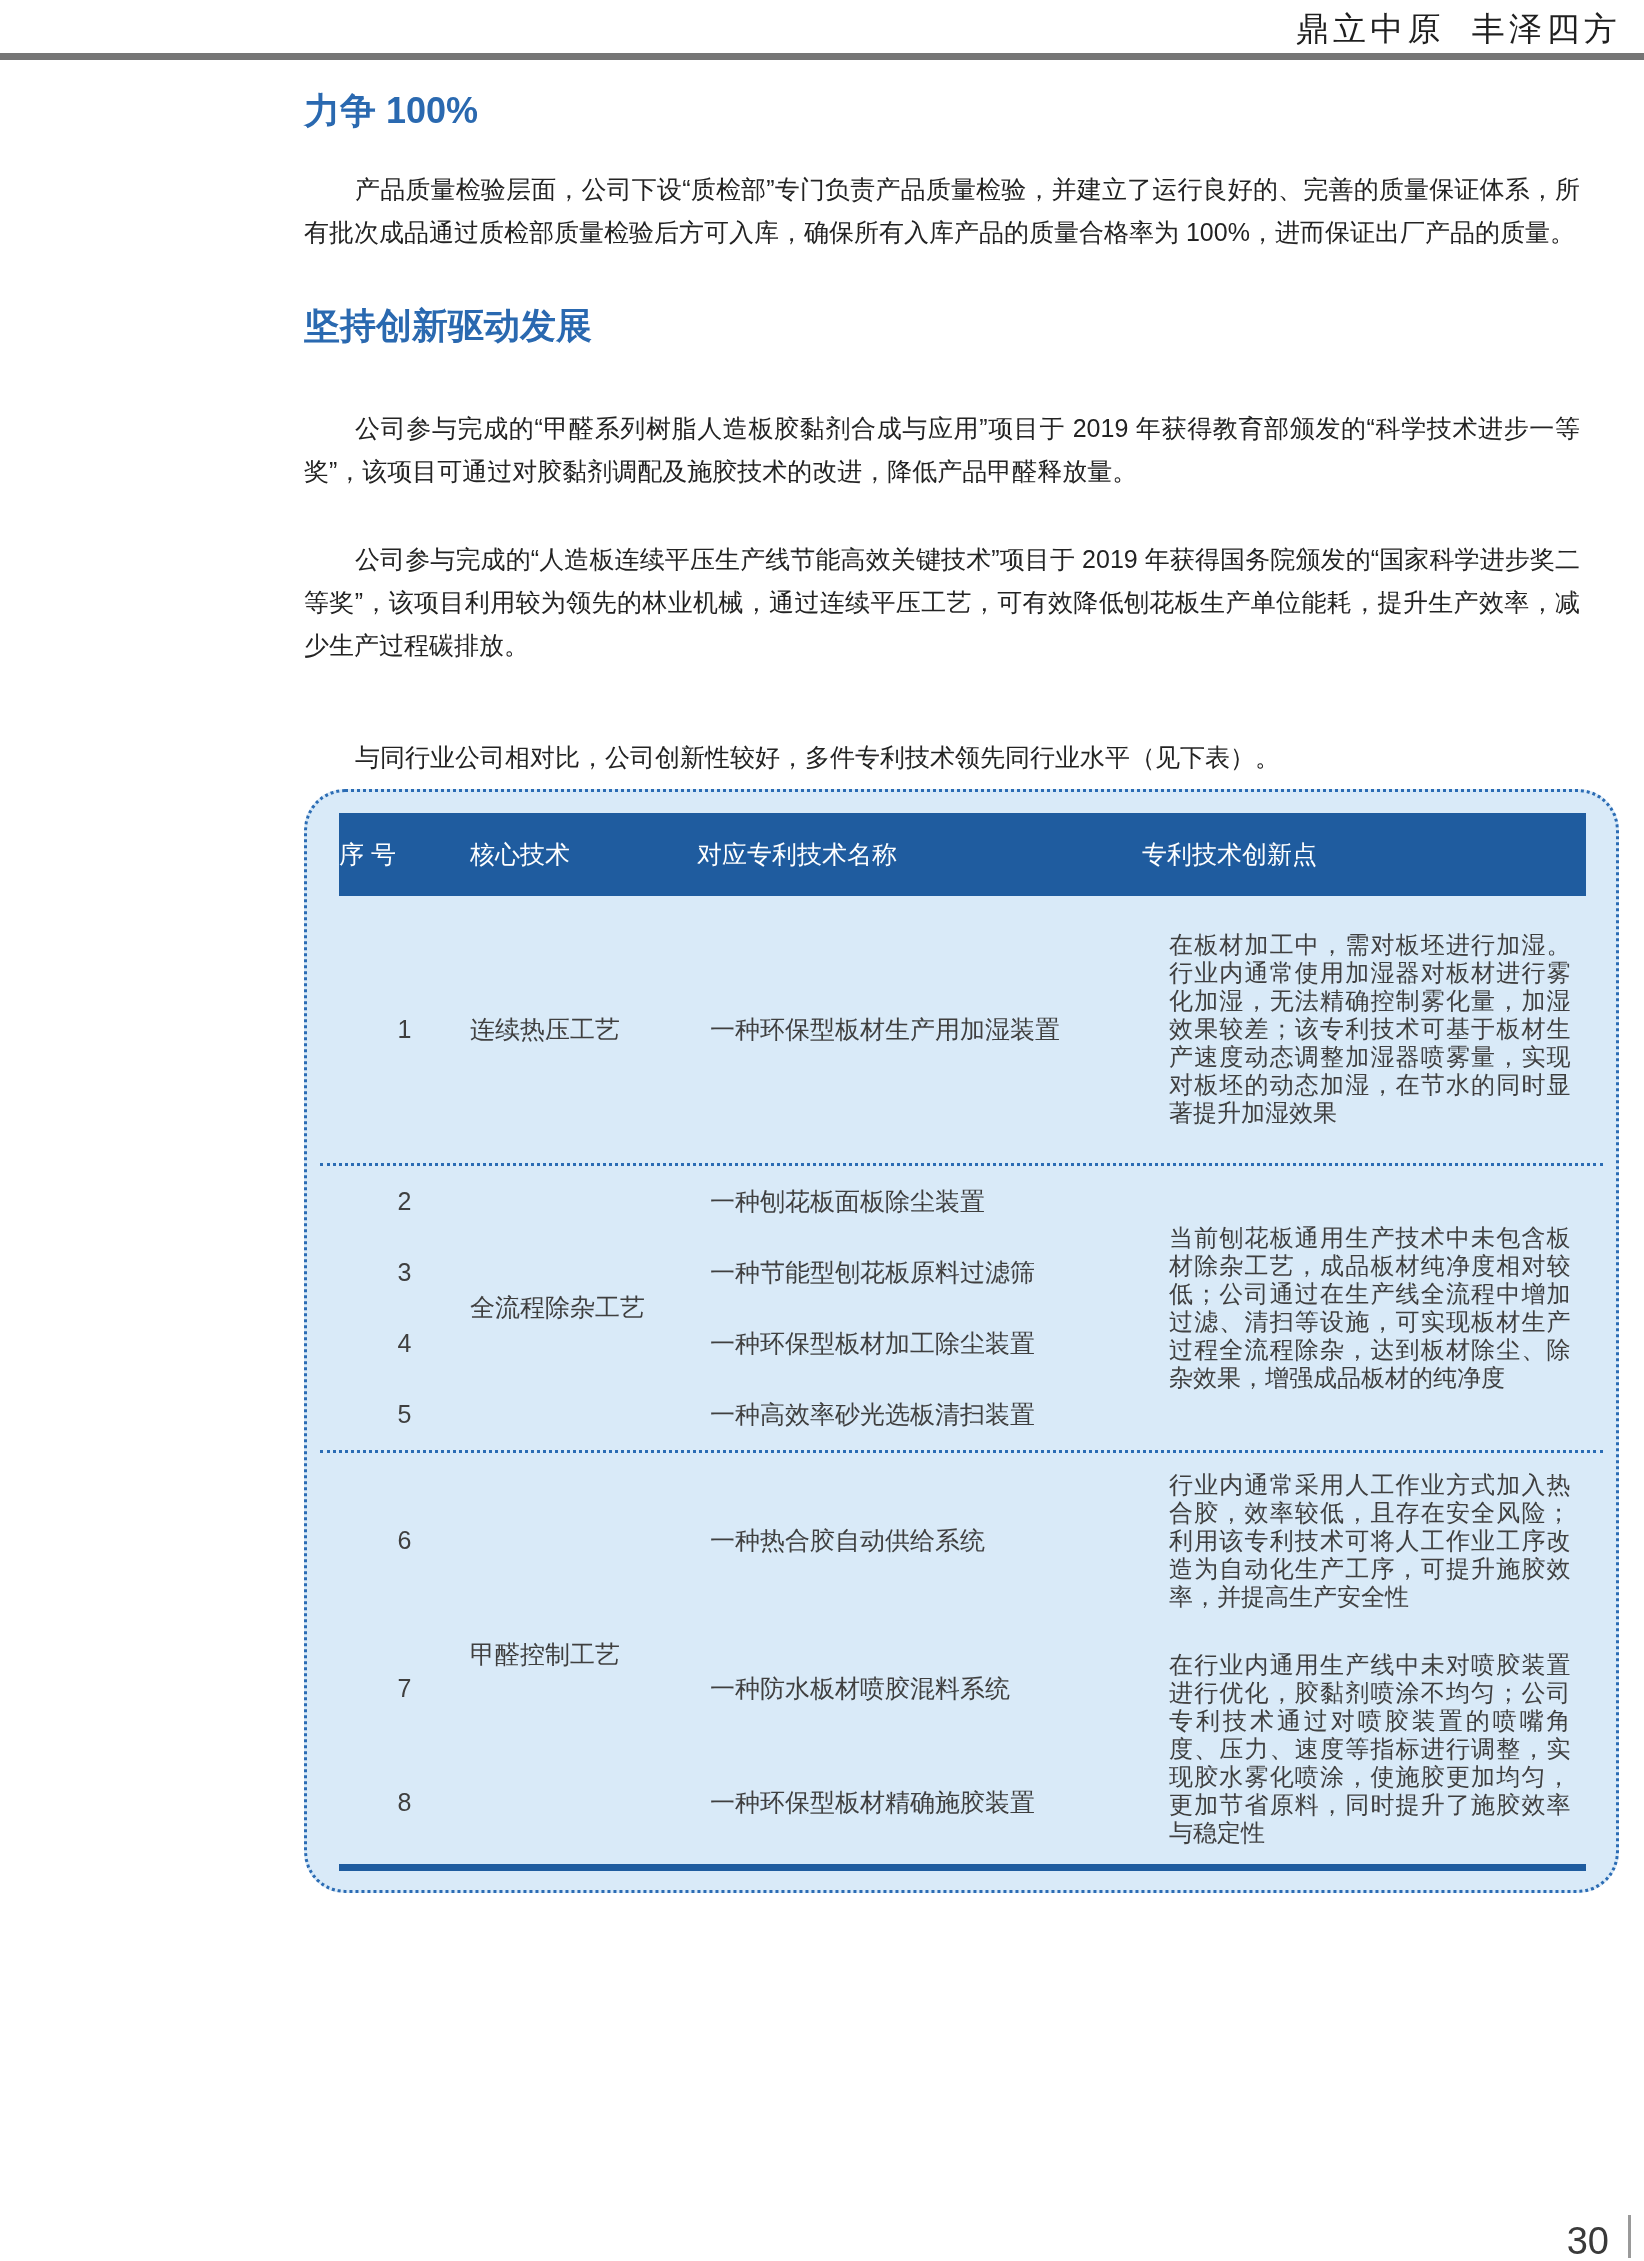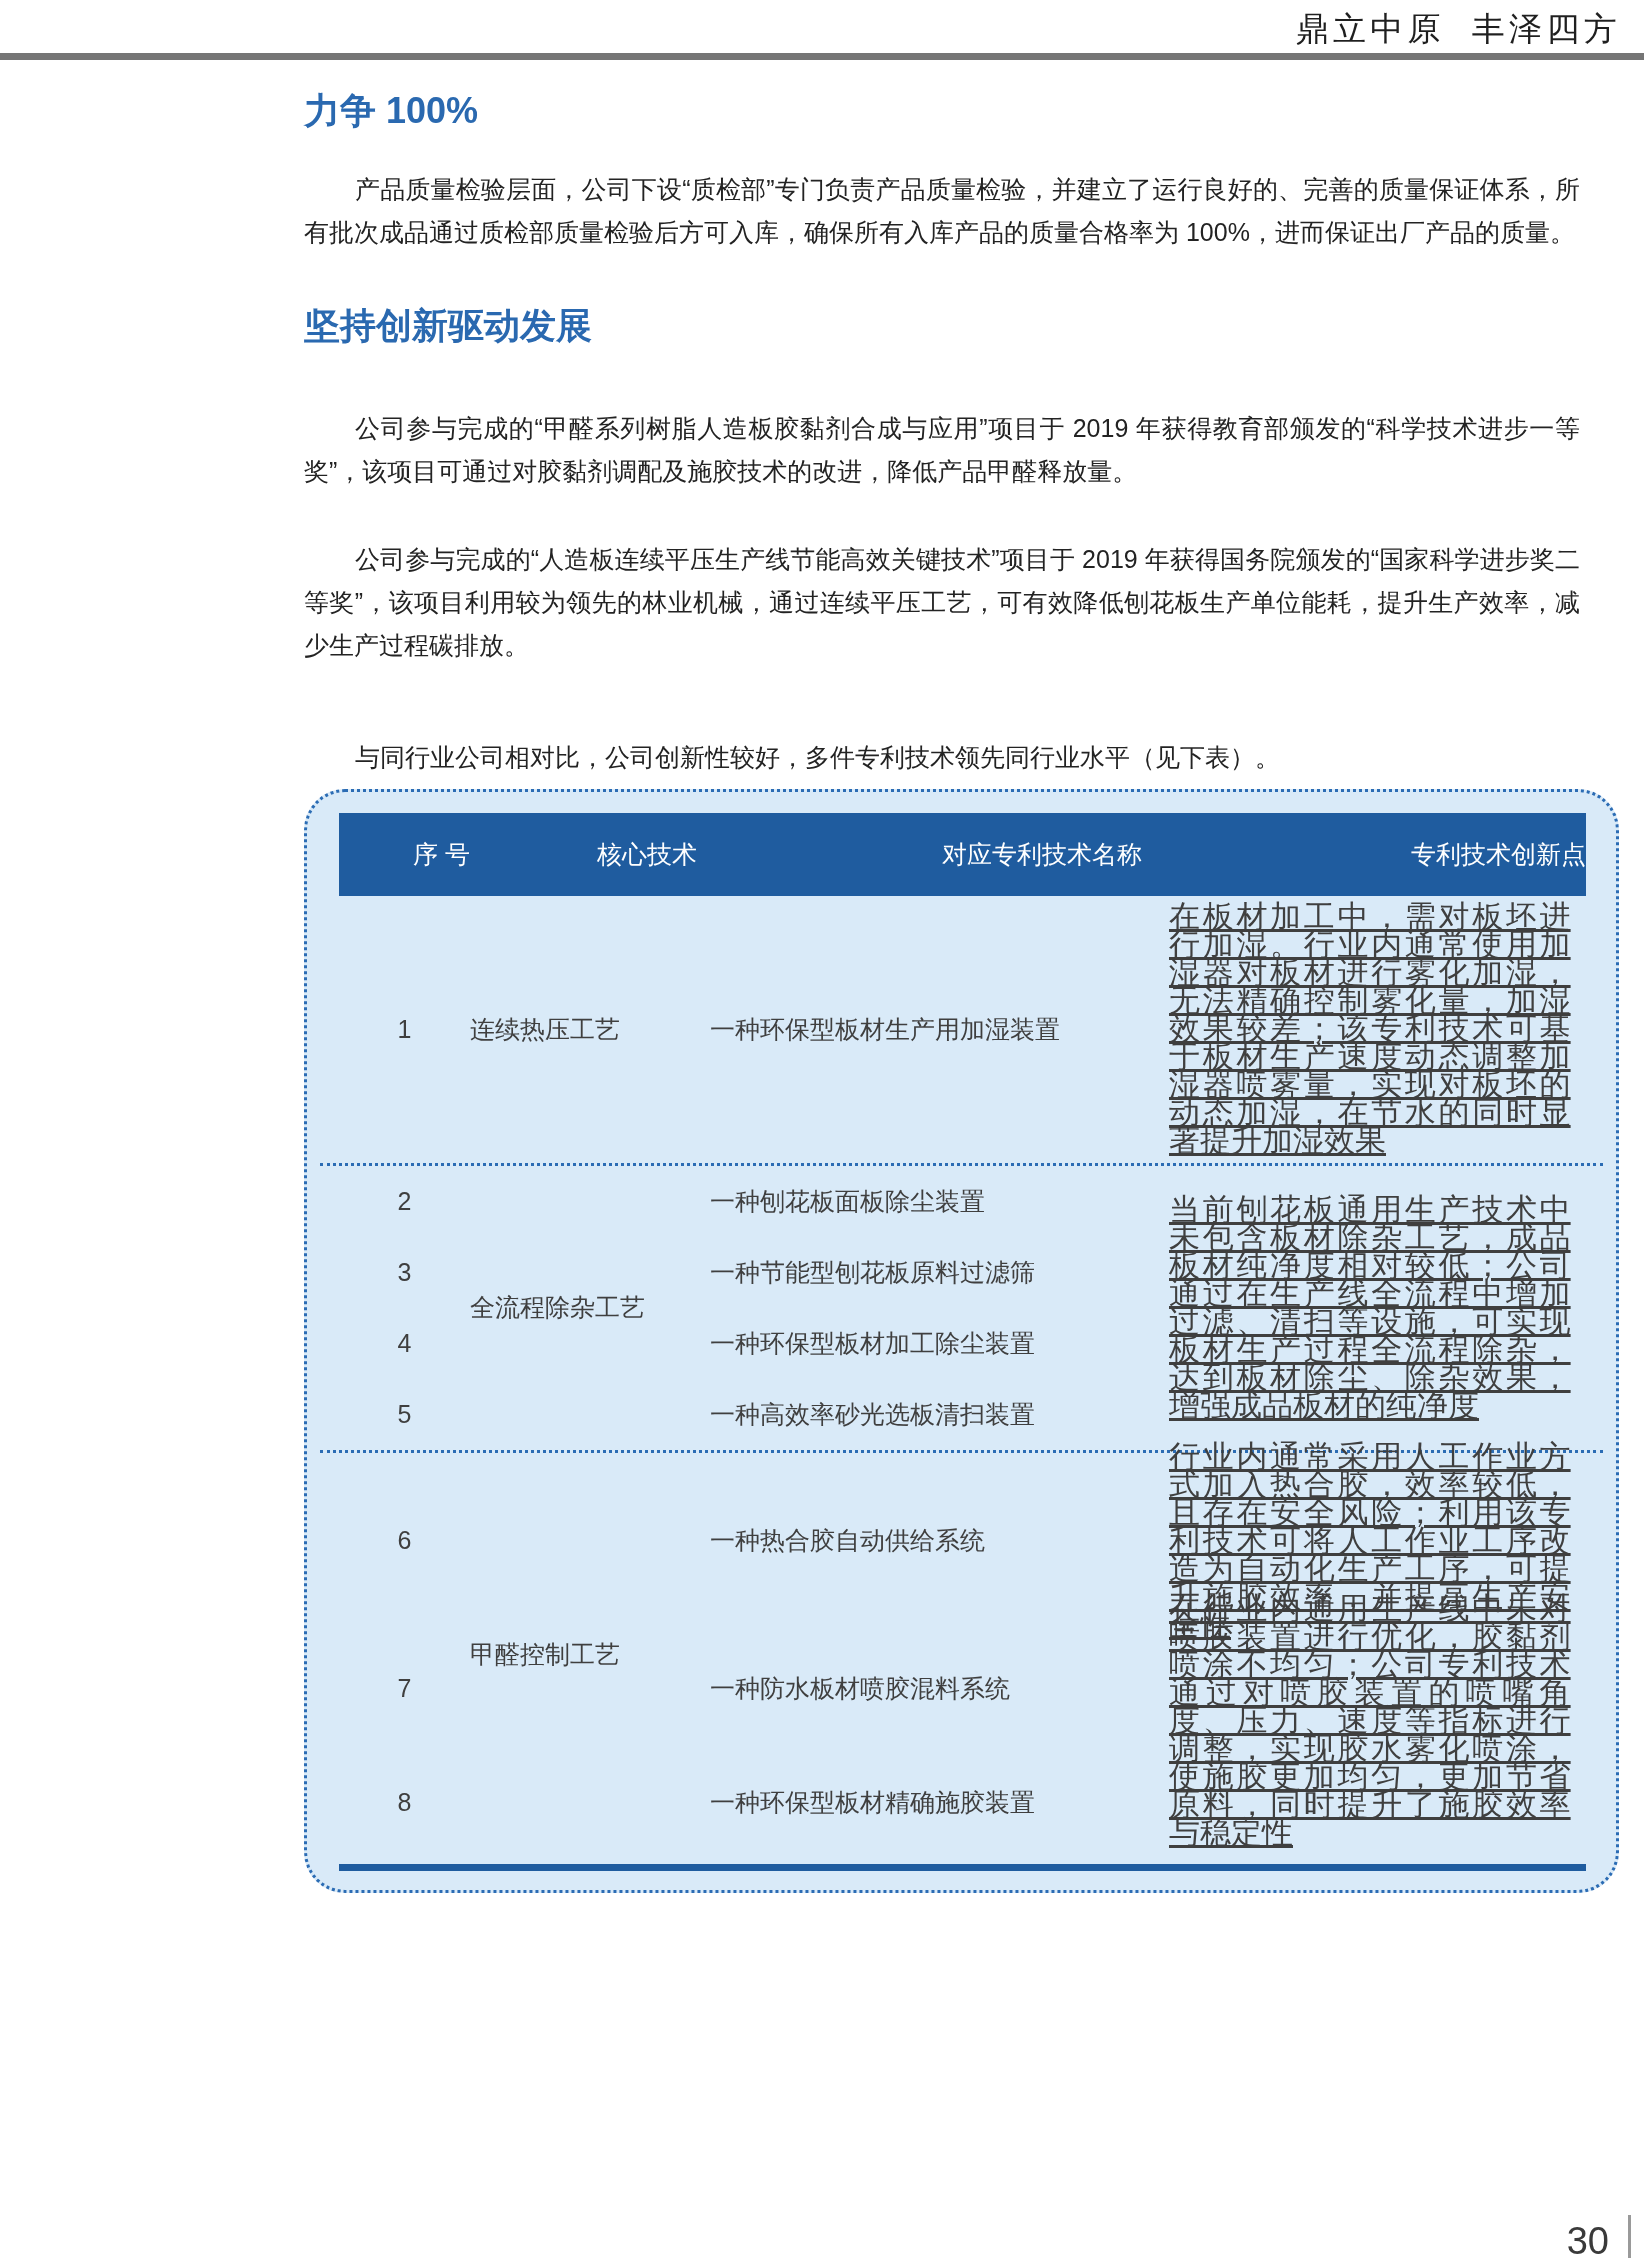--- a/index.html
+++ b/index.html
@@ -18,31 +18,31 @@
   .p2{margin-top:27px;}
   .p3{margin-top:60px;}
   .p4{margin-top:45px;}
   .p5{margin-top:69px;}
   
   .patent-table{box-sizing:border-box;margin-top:10.3px;width:1315px;
        background:#d9eaf8;border:3.4px dotted #2b6cb4;border-radius:41px;
        padding-top:20.6px;padding-bottom:19px;}
   .pt-header{margin:0 30px 0 32px;height:83px;background:#1f5c9f;
        display:grid;grid-template-columns:131px 227px 445px 1fr;align-items:center;}
-  .pt-header span{text-align:right;color:#ffffff;font-size:25px;white-space:pre;}
+  .pt-header span{text-align:left;color:#ffffff;font-size:25px;white-space:pre;}
   .group{margin:0 30px 0 32px;display:grid;grid-template-columns:131px 227px 445px 1fr;}
   .g1{grid-template-rows:267px;}
   .g2{height:284px;grid-template-rows:repeat(4,1fr);}
   .g3{grid-template-rows:176px 120px 107px;}
   .cell{align-self:center;font-size:25px;color:#3f3f3f;}
   .num{text-align:center;}
   .tech{}
   .patent{padding-left:13px;}
-  .innov{font-size:31px;line-height:28px;color:#3f3f3f;
-       padding-left:27px;padding-right:15.4px;text-align:justify;text-decoration:underline;}
+  .innov{font-size:24px;line-height:28px;color:#3f3f3f;
+       padding-left:27px;padding-right:15.4px;text-align:justify;}
   .c1{grid-column:1;} .c2{grid-column:2;} .c3{grid-column:3;} .c4{grid-column:4;}
   .r1{grid-row:1;} .r2{grid-row:2;} .r3{grid-row:3;} .r4{grid-row:4;}
   .rall{grid-row:1 / -1;} .r24{grid-row:2 / 4;}
   .end{align-self:end;margin-bottom:8.6px;}
   .row-divider{border-top:3.4px dotted #2b6cb4;margin:0 13px;height:0;}
   .bottom-rule{margin:8.6px 30px 0 32px;height:6.9px;background:#1f5c9f;}
   
   .footer-num{position:absolute;top:2220px;right:36px;font-size:38px;color:#3a3a3a;}
   .footer-bar{position:absolute;top:2215px;right:13.7px;width:3.4px;height:43px;background:#9a9a9a;}
 </style>

